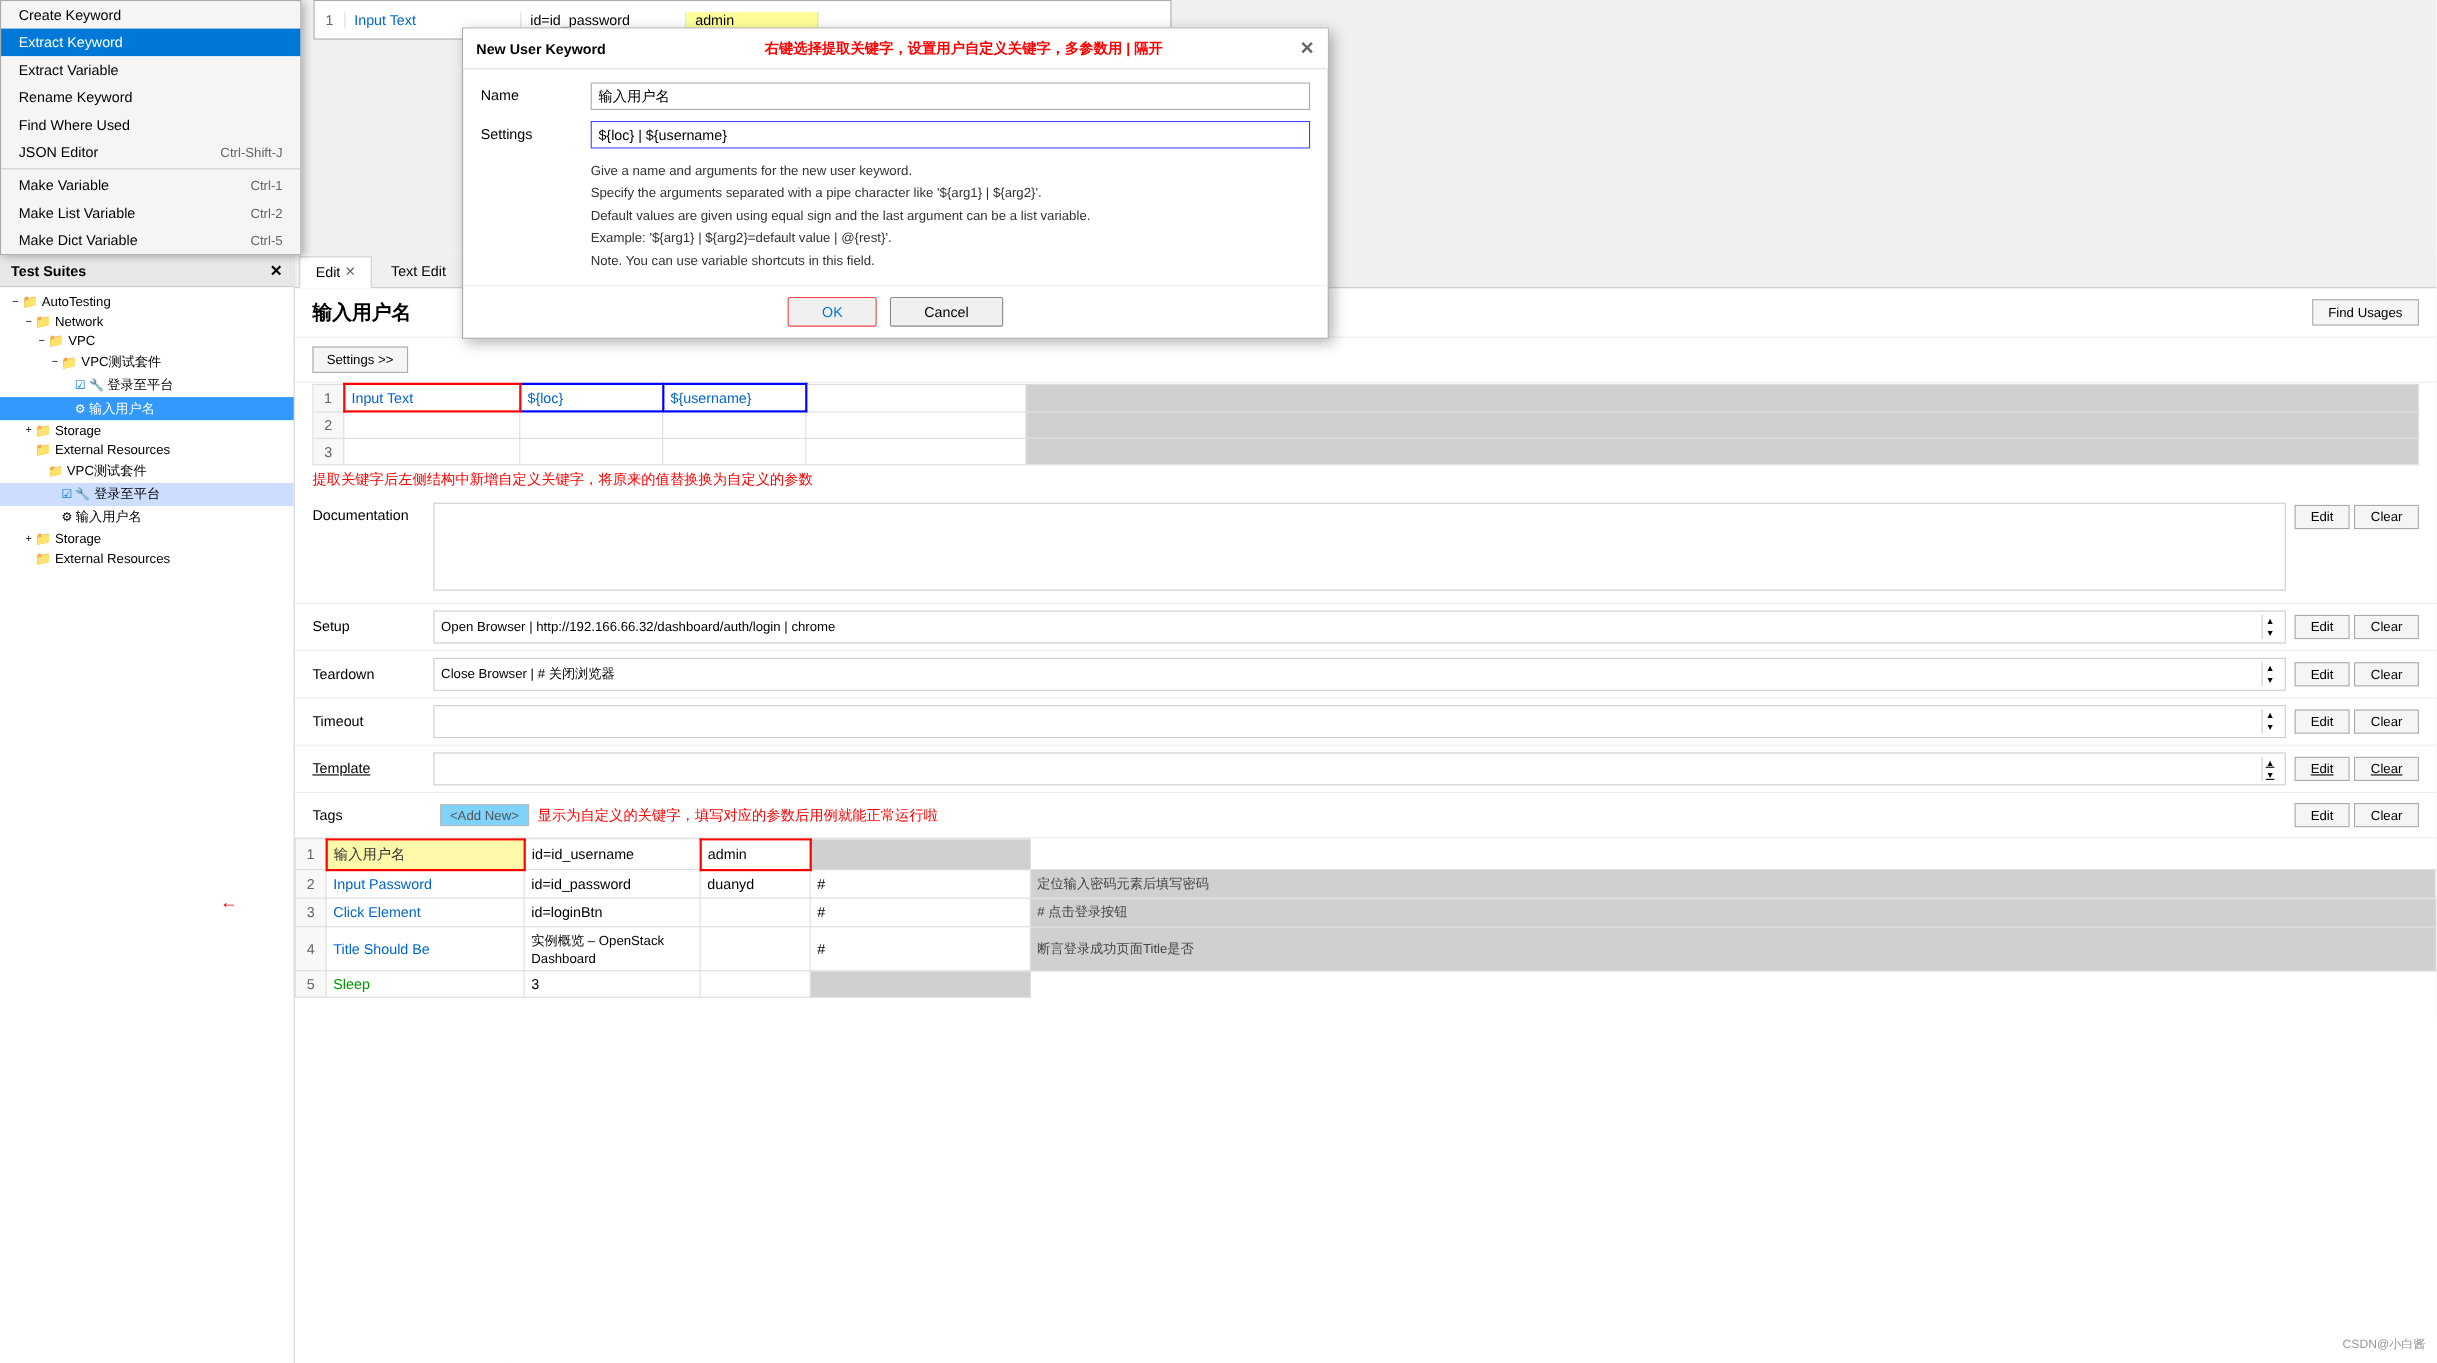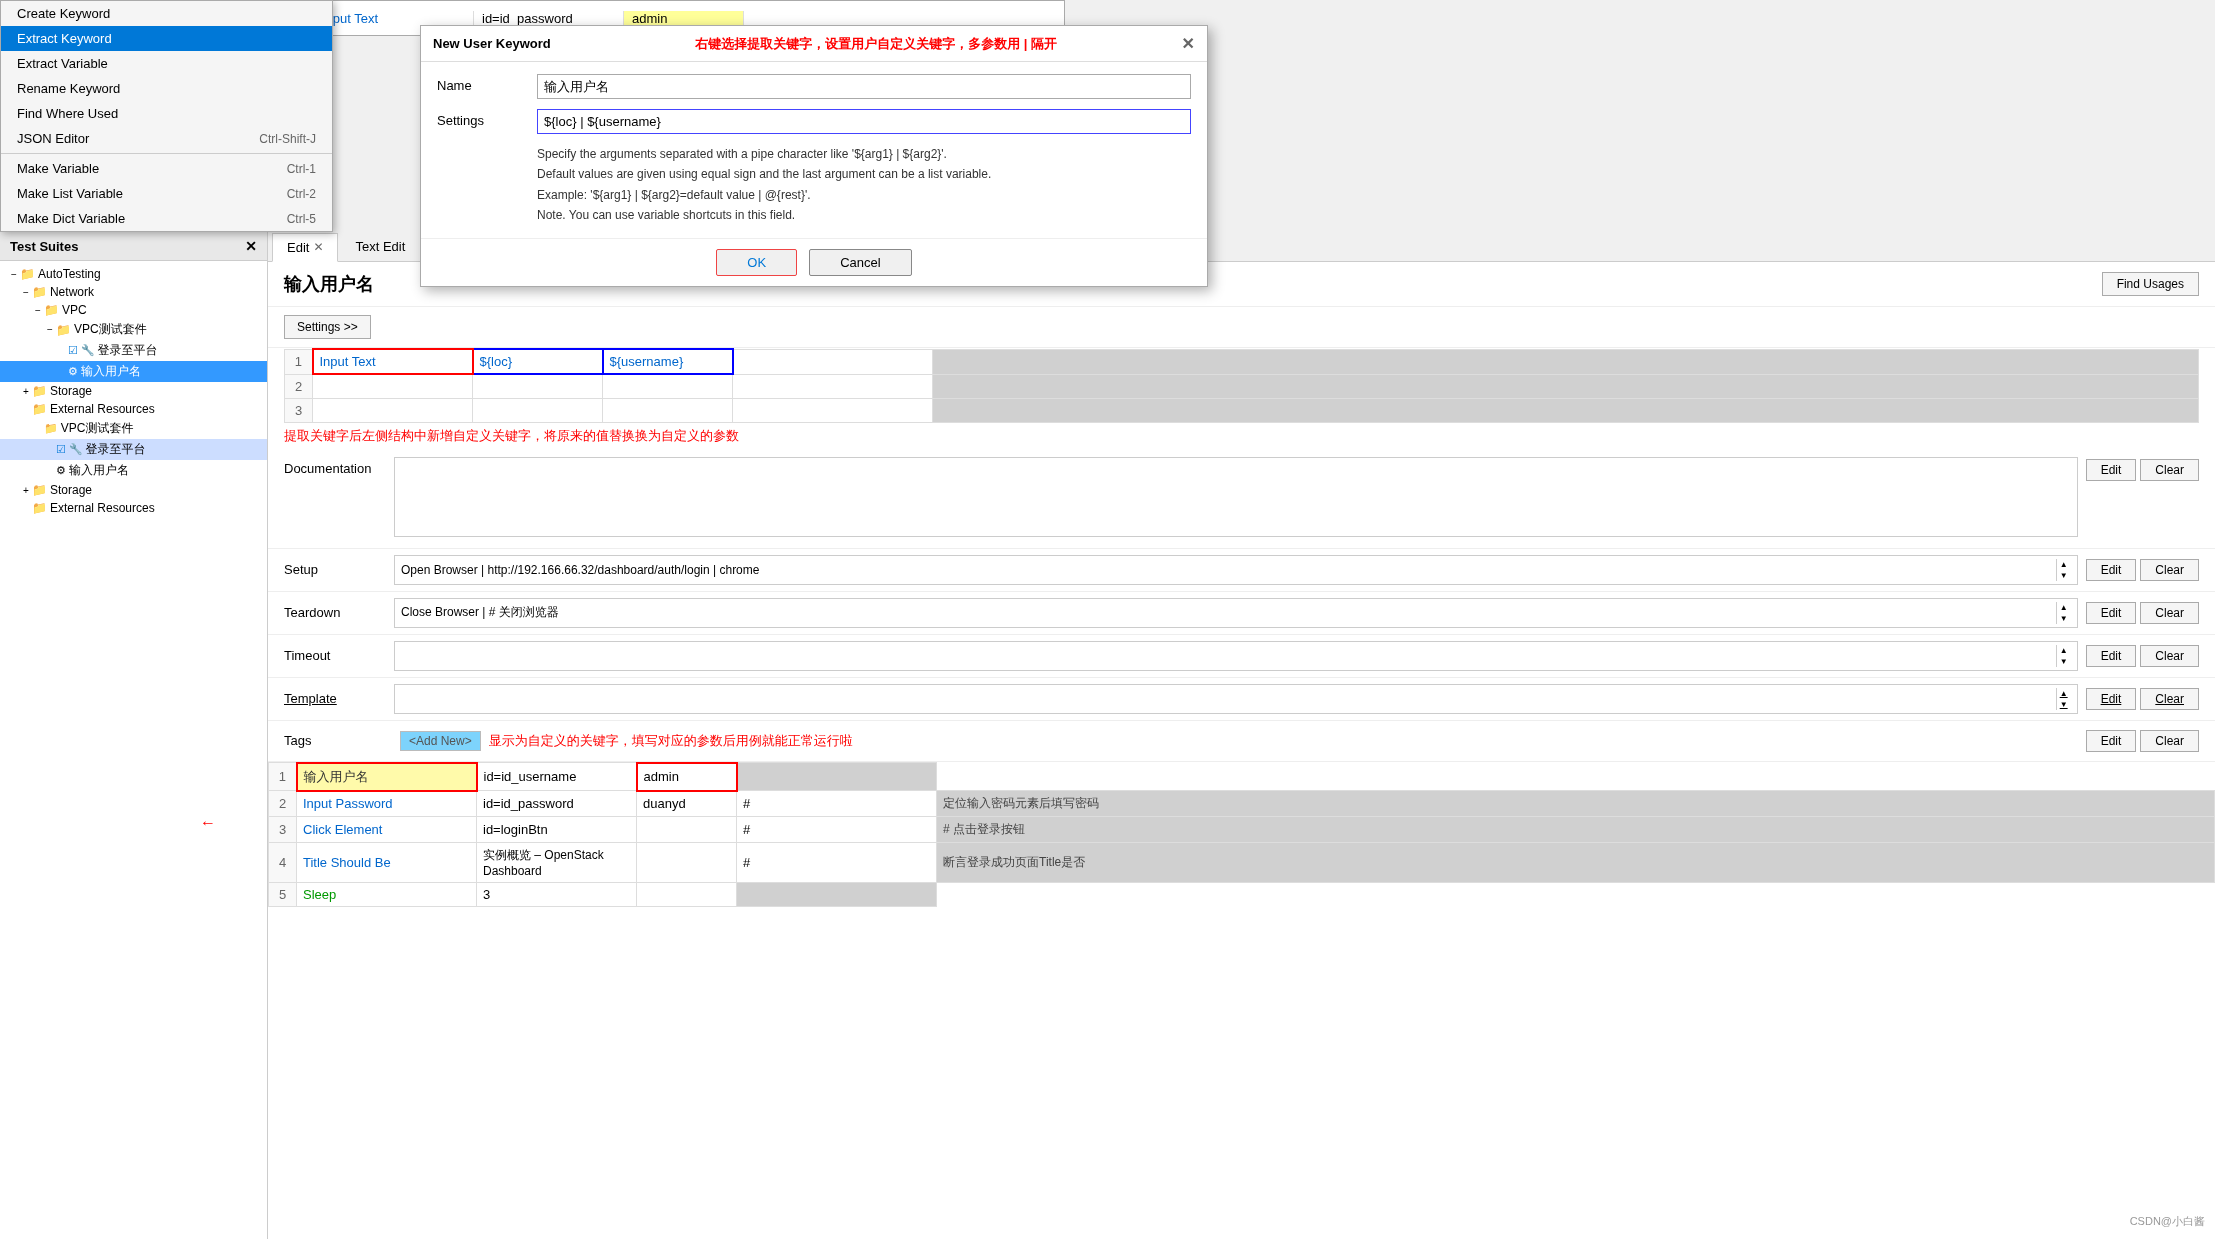--- a/index.html
+++ b/index.html
@@ -228,21 +228,21 @@
       border: 1px solid #bbb;
       padding: 2px 8px;
       font-size: 12px;
       color: #555;
       cursor: pointer;
     }
   </style>
 </head>
 <body>
 
-<div class="context-menu" style="top:0; left:0; width:333px;text-align:right;">
+<div class="context-menu" style="top:0; left:0; width:274px;text-align:right;">
   <div class="context-menu-item">
     <span>Create Keyword</span>
   </div>
   <div class="context-menu-item active" style="background:#0078d7; color:white;">
     <span>Extract Keyword</span>
   </div>
   <div class="context-menu-item">
     <span>Extract Variable</span>
   </div>
   <div class="context-menu-item">
@@ -288,20 +288,21 @@
   <div class="dialog-body">
     <div class="dialog-field">
       <div class="dialog-label">Name</div>
       <input class="dialog-input" style="border: 1px solid rgb(170, 170, 170);" value="输入用户名">
     </div>
     <div class="dialog-field">
       <div class="dialog-label">Settings</div>
       <input class="dialog-input blue-border" value="${loc} | ${username}" style="">
     </div>
     <div class="dialog-hint" style="margin-left:100px; color:#333; font-size:12px; line-height:1.7;">
+      <div>Give a name and arguments for the new user keyword.</div>
       <div>Specify the arguments separated with a pipe character like '${arg1} | ${arg2}'.</div>
       <div>Default values are given using equal sign and the last argument can be a list variable.</div>
       <div>Example: '${arg1} | ${arg2}=default value | @{rest}'.</div>
       <div>Note. You can use variable shortcuts in this field.</div>
     </div>
   </div>
   <div class="dialog-buttons">
     <button class="dialog-btn ok">OK</button>
     <button class="dialog-btn">Cancel</button>
   </div>

